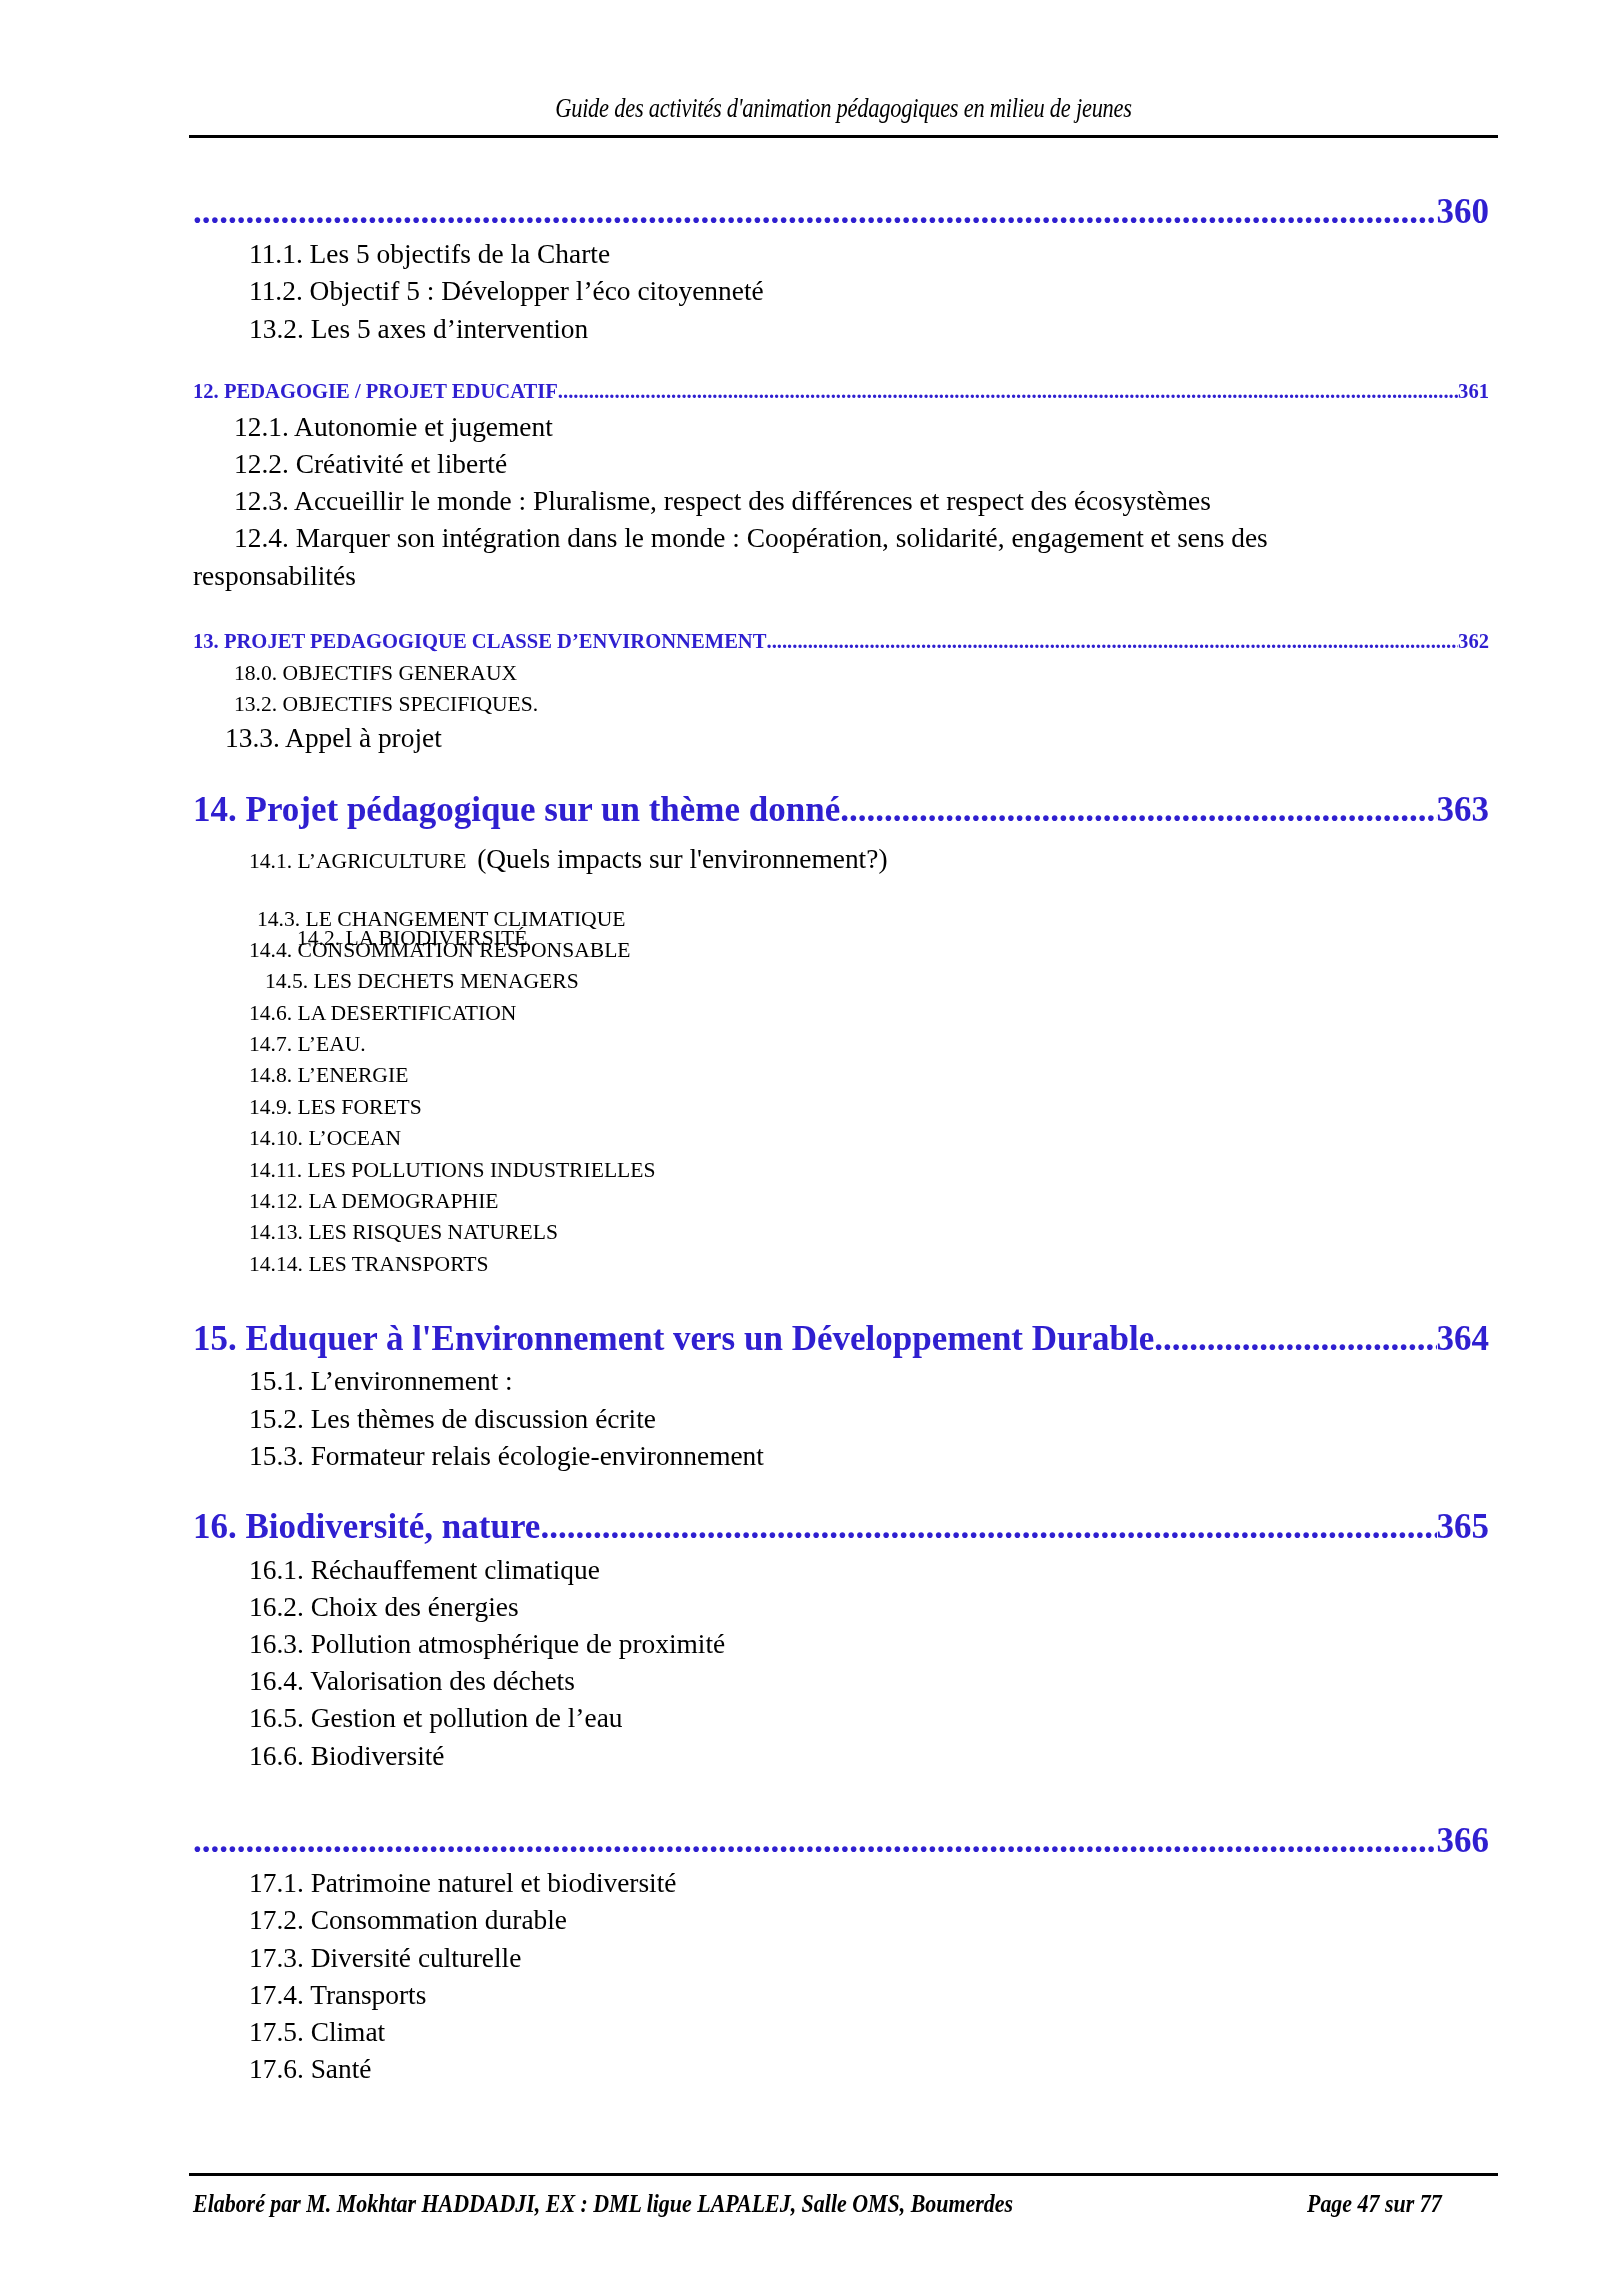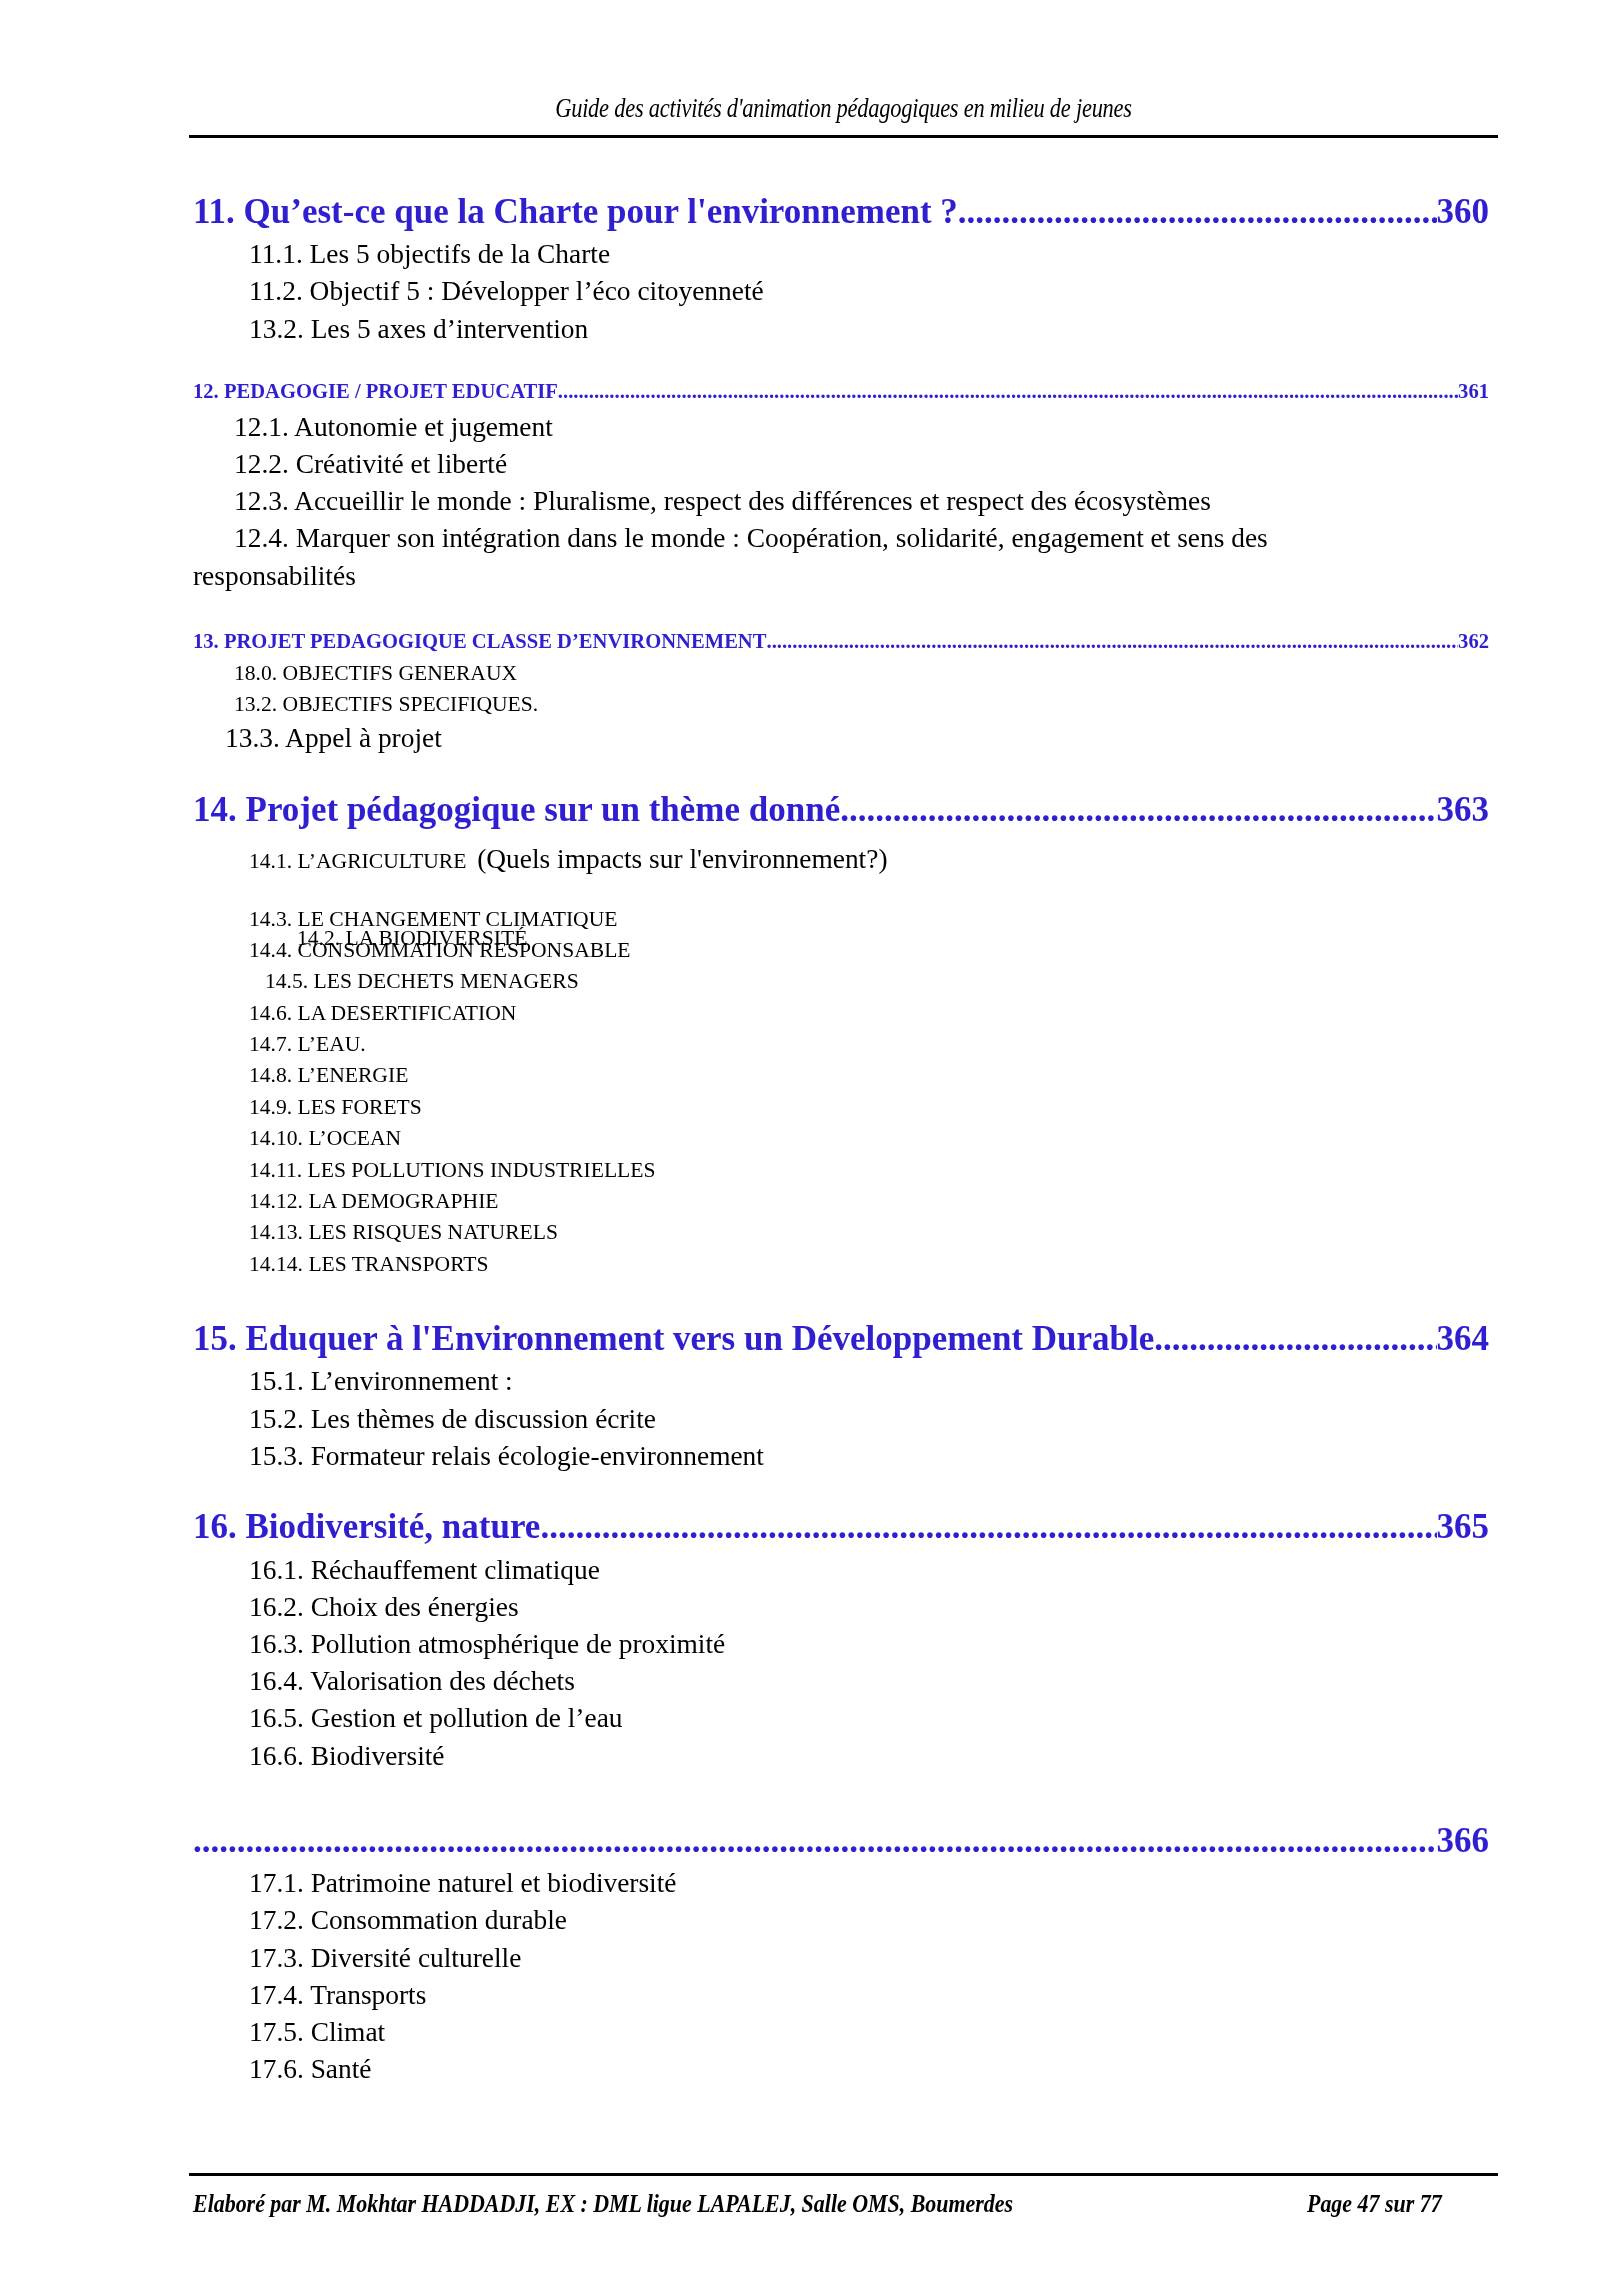--- a/index.html
+++ b/index.html
@@ -32,21 +32,20 @@
 <body>
 
 <div class="page">
 
   <div class="header-title">Guide des activités d'animation pédagogiques en milieu de jeunes</div>
   <div class="header-rule"></div>
 
   <div class="toc">
 
     <div class="sec-head big" style="top: 192px; color: rgb(47, 31, 208);">
-      <span class="title"><span>11.</span> <span>Qu’est-ce que la Charte pour l'environnement ?</span></span>
       <span class="leader"></span>
       <span class="pg">360</span>
     </div>
     <div class="sub" style="left:56px; top:239px;">11.1. Les 5 objectifs de la Charte</div>
     <div class="sub" style="left:56px; top:276px;">11.2. Objectif 5 : Développer l’éco citoyenneté</div>
     <div class="sub" style="left:56px; top:314px;">13.2. Les 5 axes d’intervention</div>
 
     <div class="sec-head small" style="top: 380px; color: rgb(47, 31, 208);">
       <span class="title"><span>12.</span> <span>PEDAGOGIE / PROJET EDUCATIF</span></span>
       <span class="leader"></span>
@@ -69,21 +68,21 @@
 
     <div class="sec-head big" style="top: 790px; color: rgb(47, 31, 208);">
       <span class="title"><span>14.</span> <span>Projet pédagogique sur un thème donné</span></span>
       <span class="leader"></span>
       <span class="pg">363</span>
     </div>
     <div class="sub-sm" style="left:56px; top:844px;">
       <span>14.1. L’AGRICULTURE</span>&nbsp;&nbsp;<span style="font-size:27.4px;">(Quels impacts sur l'environnement?)</span>
     </div>
     <div class="sub-sm" style="left:56px; top:926px;margin-left:48px;">14.2. LA BIODIVERSITÉ</div>
-    <div class="sub-sm" style="left:56px; top:907px;">14.3. LE CHANGEMENT CLIMATIQUE</div>
+    <div class="sub-sm" style="left:64px; top:907px;">14.3. LE CHANGEMENT CLIMATIQUE</div>
     <div class="sub-sm" style="left:56px; top:938px;">14.4. CONSOMMATION RESPONSABLE</div>
     <div class="sub-sm" style="left:72px; top:969px;">14.5. LES DECHETS MENAGERS</div>
     <div class="sub-sm" style="left:56px; top:1001px;">14.6. LA DESERTIFICATION</div>
     <div class="sub-sm" style="left:56px; top:1032px;">14.7. L’EAU.</div>
     <div class="sub-sm" style="left:56px; top:1063px;">14.8. L’ENERGIE</div>
     <div class="sub-sm" style="left:56px; top:1095px;">14.9. LES FORETS</div>
     <div class="sub-sm" style="left:56px; top:1126px;">14.10. L’OCEAN</div>
     <div class="sub-sm" style="left:56px; top:1158px;">14.11. LES POLLUTIONS INDUSTRIELLES</div>
     <div class="sub-sm" style="left:56px; top:1189px;">14.12. LA DEMOGRAPHIE</div>
     <div class="sub-sm" style="left:56px; top:1220px;">14.13. LES RISQUES NATURELS</div>

